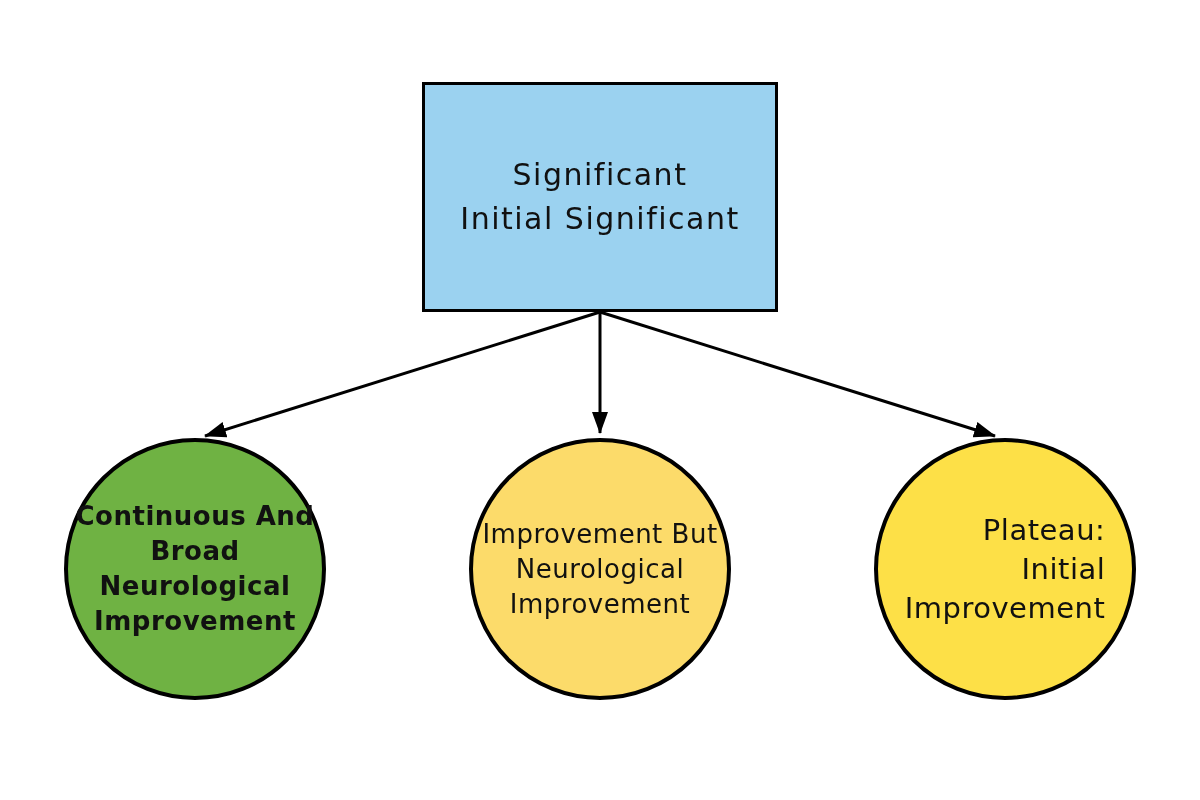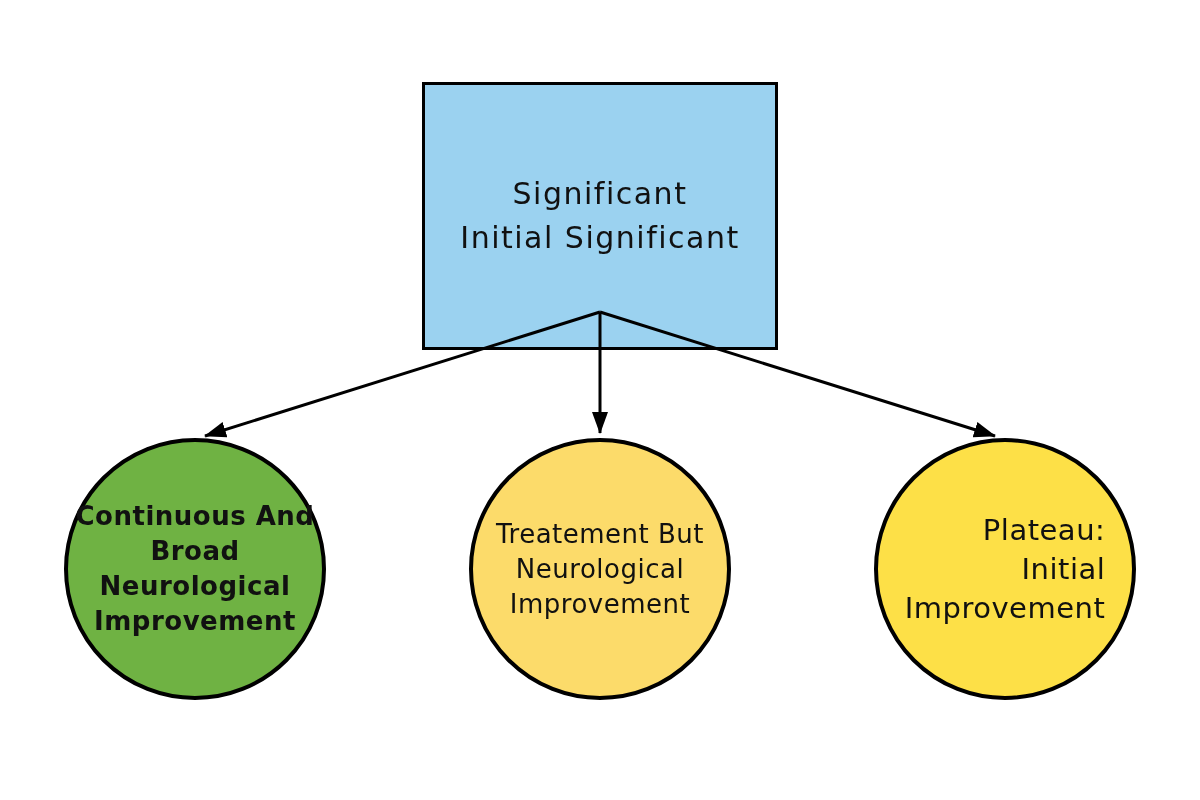--- a/index.html
+++ b/index.html
@@ -18,21 +18,21 @@
     align-items: center;
     justify-content: center;
     text-align: center;
     box-sizing: border-box;
     border: 3px solid #000000;
   }
   .rect-node {
     left: 422px;
     top: 82px;
     width: 356px;
-    height: 268px;
+    height: 230px;
     font-size: 30px;
     line-height: 44px;
     letter-spacing: 1.5px;
   }
   .circle-node {
     top: 438px;
     width: 262px;
     height: 262px;
     border-radius: 50%;
     border-width: 4px;
@@ -68,21 +68,21 @@
     <div>
         <div>Continuous And</div>
         <div>Broad</div>
         <div>Neurological</div>
         <div>Improvement</div>
       </div>
   </div>
 
   <div class="node circle-node" id="node-outcome-1" style="background-color: rgb(252, 219, 106);">
     <div>
-        <div>Treatement But</div>
+        <div>Improvement But</div>
         <div>Neurological</div>
         <div>Improvement</div>
       </div>
   </div>
 
   <div class="node circle-node" id="node-outcome-2" style="background-color: #fde047; text-align: right;">
     <div>
         <div>Plateau:</div>
         <div>Initial</div>
         <div>Improvement</div>

